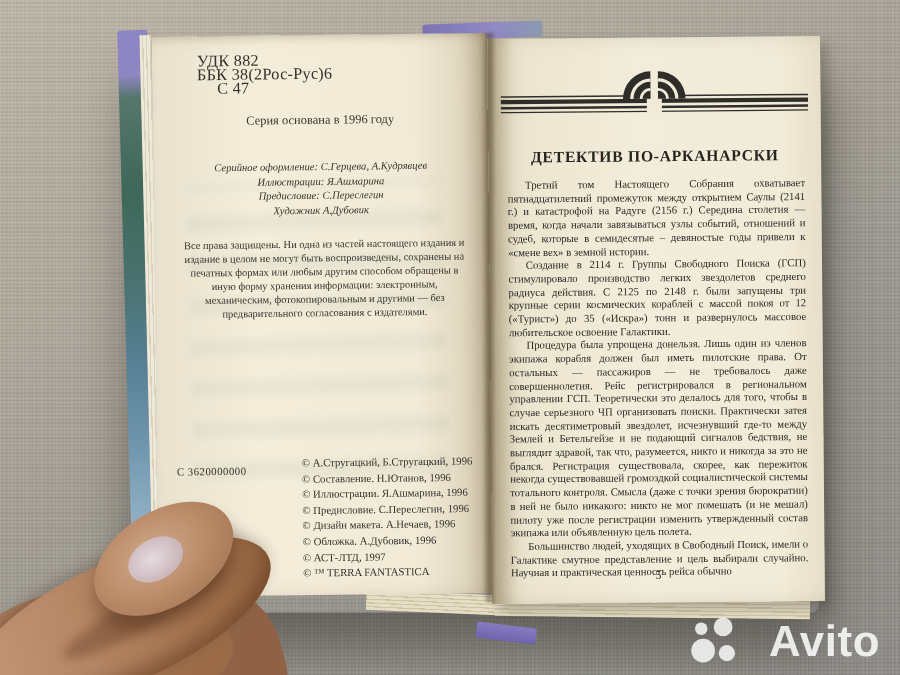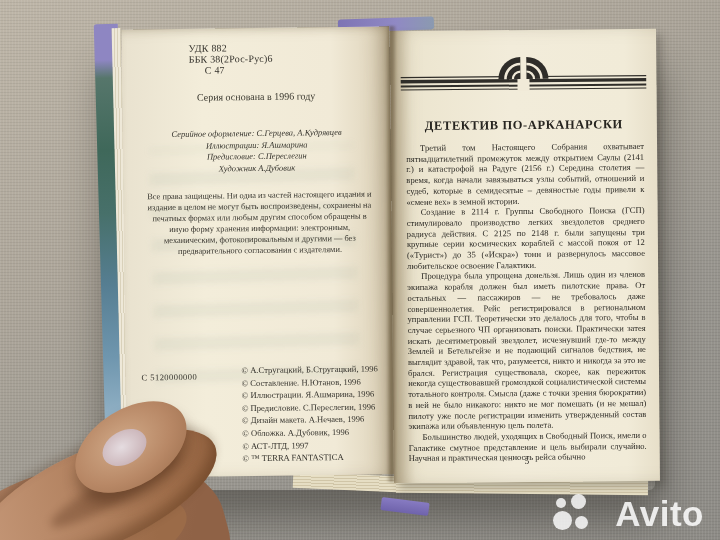--- a/index.html
+++ b/index.html
@@ -69,21 +69,21 @@
     background:repeating-linear-gradient(0deg,#e6dec4 0 2px,#d0c5a7 2px 3px);
   }
   .cover-bottom{
     position:absolute;left:381px;top:500px;width:48px;height:13px;z-index:3;
     transform:rotate(7deg);border-radius:2px;
     background:linear-gradient(180deg,#877bc2,#6f63ab);
   }
 
   
   .lp-inner{position:absolute;inset:0;color:#34322c;}
-  .udk-block{position:absolute;left:36px;top:14px;font-size:10px;line-height:11px;letter-spacing:.2px;margin-left:31px;}
+  .udk-block{position:absolute;left:36px;top:14px;font-size:13px;line-height:11px;letter-spacing:.2px;}
   .udk-block .indent{padding-left:16px;}
   .series-note{position:absolute;left:0;right:0;top:63px;text-align:center;font-size:10px;color:#3a382f;}
   .credits{position:absolute;left:0;right:0;top:100px;text-align:center;font-style:italic;font-size:8.5px;line-height:11.5px;color:#37352e;}
   .rights{position:absolute;left:20px;right:16px;top:162px;text-align:center;font-size:8.4px;line-height:11px;color:#37352e;}
   .catalog-code{position:absolute;left:16px;top:343px;font-size:8.6px;letter-spacing:.4px;}
   .copyright-list{position:absolute;left:116px;top:336px;font-size:8.6px;line-height:12.6px;white-space:nowrap;}
   .isbn-block{position:absolute;left:-8px;top:404px;font-size:8.6px;line-height:15px;transform:rotate(-4deg);white-space:nowrap;}
   .ghost{
     position:absolute;left:28px;top:118px;width:205px;height:235px;pointer-events:none;
     background:repeating-linear-gradient(0deg,rgba(125,150,132,.09) 0 13px,rgba(125,150,132,0) 13px 33px);
@@ -171,21 +171,21 @@
       <div class="indent">С 47</div>
     </div>
     <div class="series-note">Серия основана в 1996 году</div>
     <div class="credits">
       <div>Серийное оформление: С.Герцева,  А.Кудрявцев</div>
       <div>Иллюстрации: Я.Ашмарина</div>
       <div>Предисловие: С.Переслегин</div>
       <div>Художник А.Дубовик</div>
     </div>
     <div class="rights">Все права защищены. Ни одна из частей настоящего издания и издание в целом не могут быть воспроизведены, сохранены на печатных формах или любым другим способом обращены в иную форму хранения информации: электронным, механическим, фотокопировальным и другими — без предварительного согласования с издателями.</div>
-    <div class="catalog-code">С 5120000000</div>
+    <div class="catalog-code">С 3620000000</div>
     <div class="copyright-list">
       <div>© А.Стругацкий, Б.Стругацкий, 1996</div>
       <div>© Составление. Н.Ютанов, 1996</div>
       <div>© Иллюстрации. Я.Ашмарина, 1996</div>
       <div>© Предисловие. С.Переслегин, 1996</div>
       <div>© Дизайн макета. А.Нечаев, 1996</div>
       <div>© Обложка. А.Дубовик, 1996</div>
       <div>©  АСТ-ЛТД, 1997</div>
       <div>© ™ TERRA FANTASTICA</div>
     </div>

